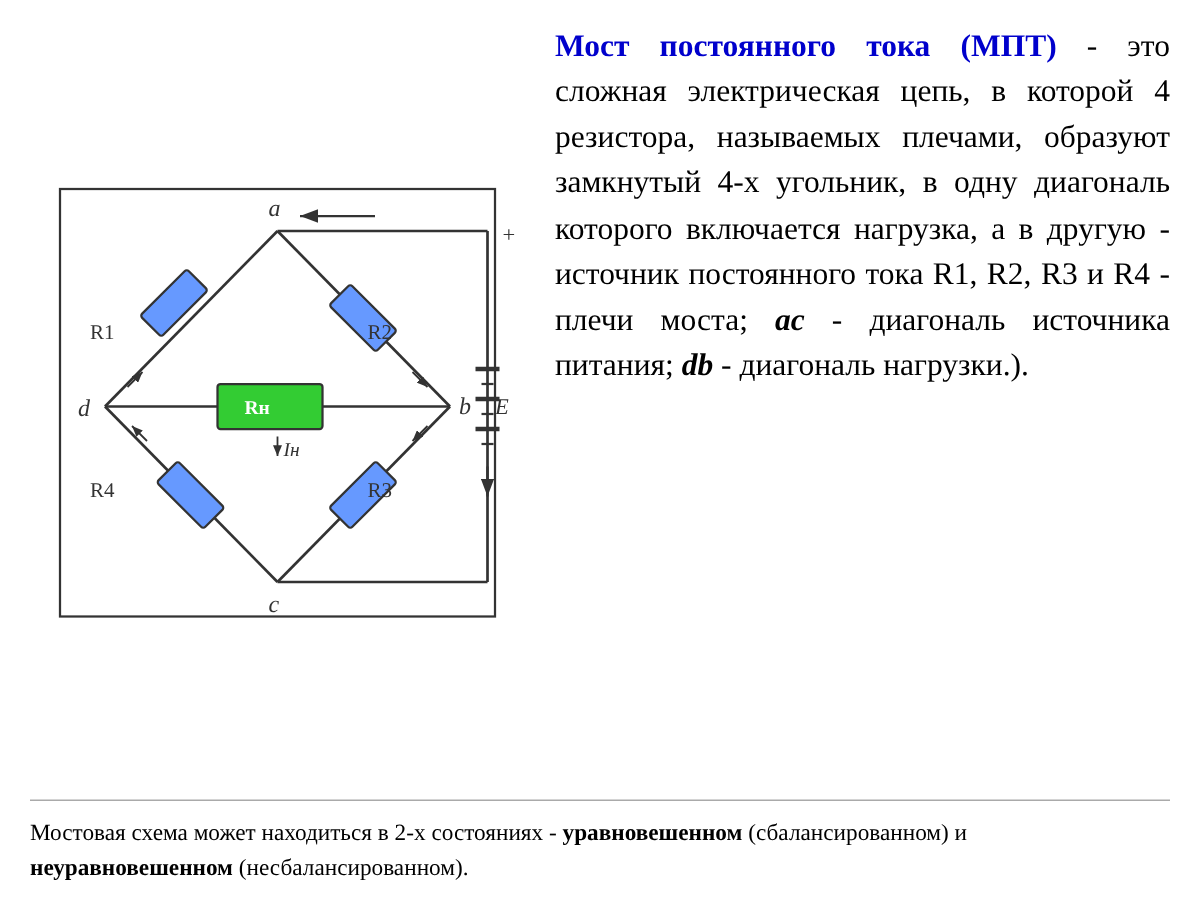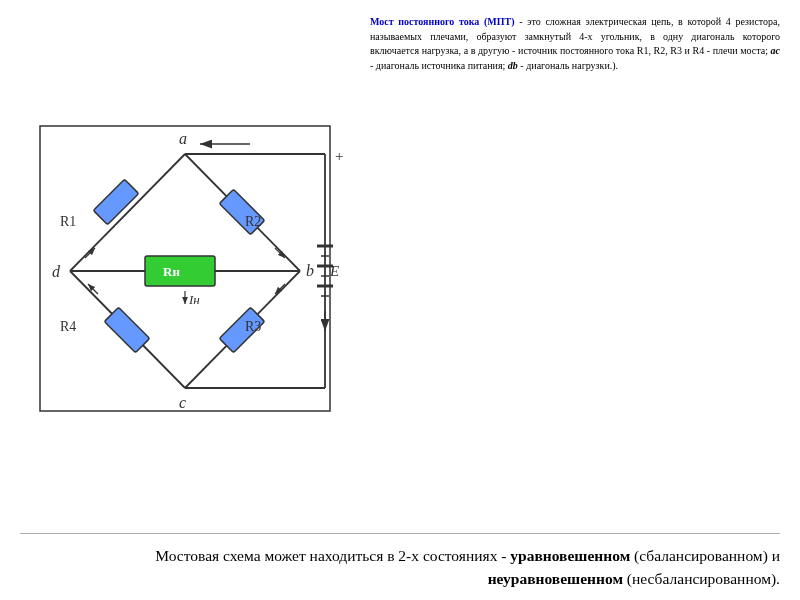--- a/index.html
+++ b/index.html
@@ -30,38 +30,38 @@
       min-width: 340px;
       position: relative;
       display: flex;
       align-items: center;
       justify-content: center;
     }
     .text-area {
       flex: 1;
       padding-left: 10px;
       padding-top: 5px;
-      font-size: 10px;
+      font-size: 21px;
       line-height: 1.45;
       text-align: justify;
     }
     .text-area .highlight {
       color: #0000cc;
       font-weight: bold;
     }
     .text-area .italic-bold {
       font-style: italic;
       font-weight: bold;
     }
     .bottom-section {
       border-top: 1px solid #aaa;
       padding-top: 10px;
       font-size: 15.5px;
       line-height: 1.5;
-      text-align: right;
+      text-align: left;
     }
     .bottom-section b {
       font-weight: bold;
     }
     svg.circuit {
       width: 320px;
       height: 310px;
     }
   </style>
 </head>

